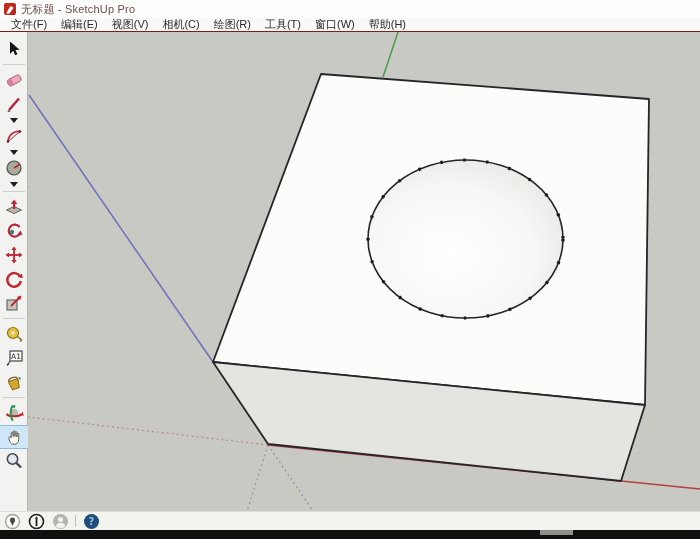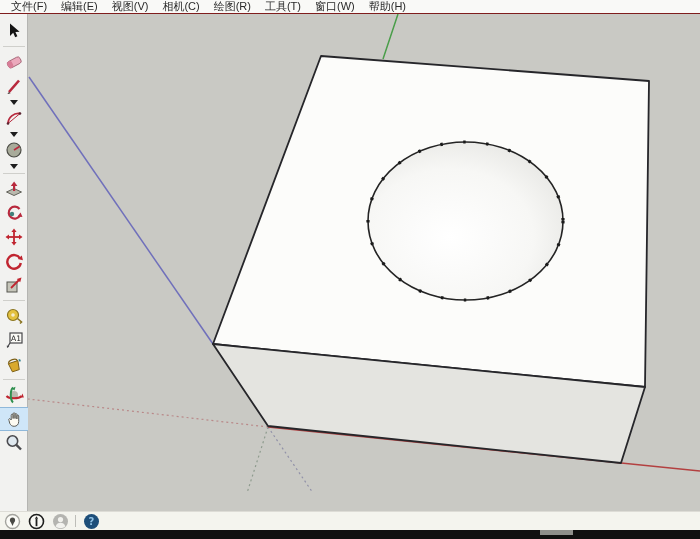--- a/index.html
+++ b/index.html
@@ -34,20 +34,28 @@
   .sicon { width:20px; height:17px; display:flex; align-items:center; justify-content:center; margin-right:4px; }
   .ssep { width:1px; height:12px; background:#bdbdb8; margin:0 5px 0 1px; }
   .bottomstrip { height:9px; background:#101010; position:relative; flex:0 0 auto; }
   .strip-notch { position:absolute; left:540px; top:0; width:33px; height:5px; background:#8f8f8b; }
 </style>
 </head>
 <body>
 
 <div class="window">
 
+  <div class="titlebar">
+    <svg class="logo" viewBox="0 0 12 12">
+      <rect x="0" y="0" width="12" height="12" rx="2" fill="#c2271d"></rect>
+      <path d="M2.5,9.5 L6.5,3 L9.5,4.8 L5.5,10.5 Z" fill="#ffffff"></path>
+      <path d="M2.5,9.5 L5.5,10.5 L3.2,11.2 Z" fill="#e8e8e8"></path>
+    </svg>
+    <span class="title">无标题 - SketchUp Pro</span>
+  </div>
 
   <div class="menubar">
     <span class="menu-item">文件(F)</span>
     <span class="menu-item">编辑(E)</span>
     <span class="menu-item">视图(V)</span>
     <span class="menu-item">相机(C)</span>
     <span class="menu-item">绘图(R)</span>
     <span class="menu-item">工具(T)</span>
     <span class="menu-item">窗口(W)</span>
     <span class="menu-item">帮助(H)</span>

